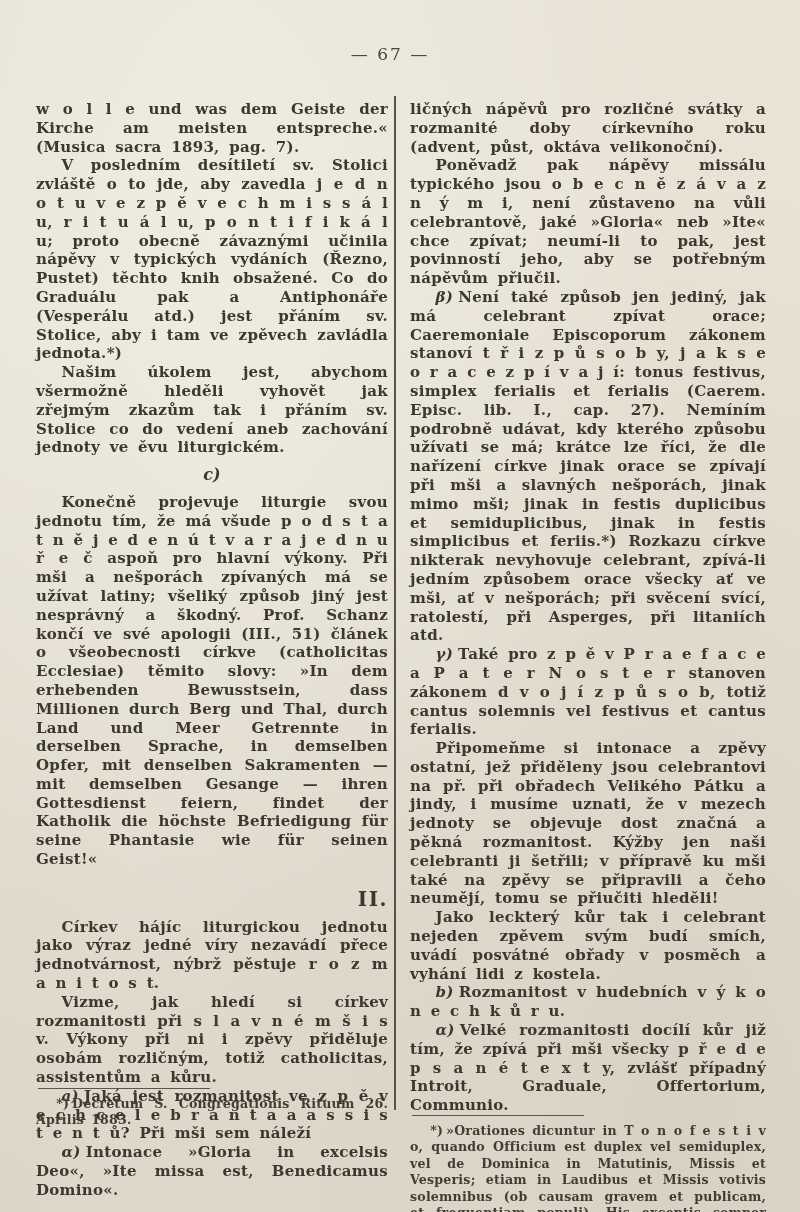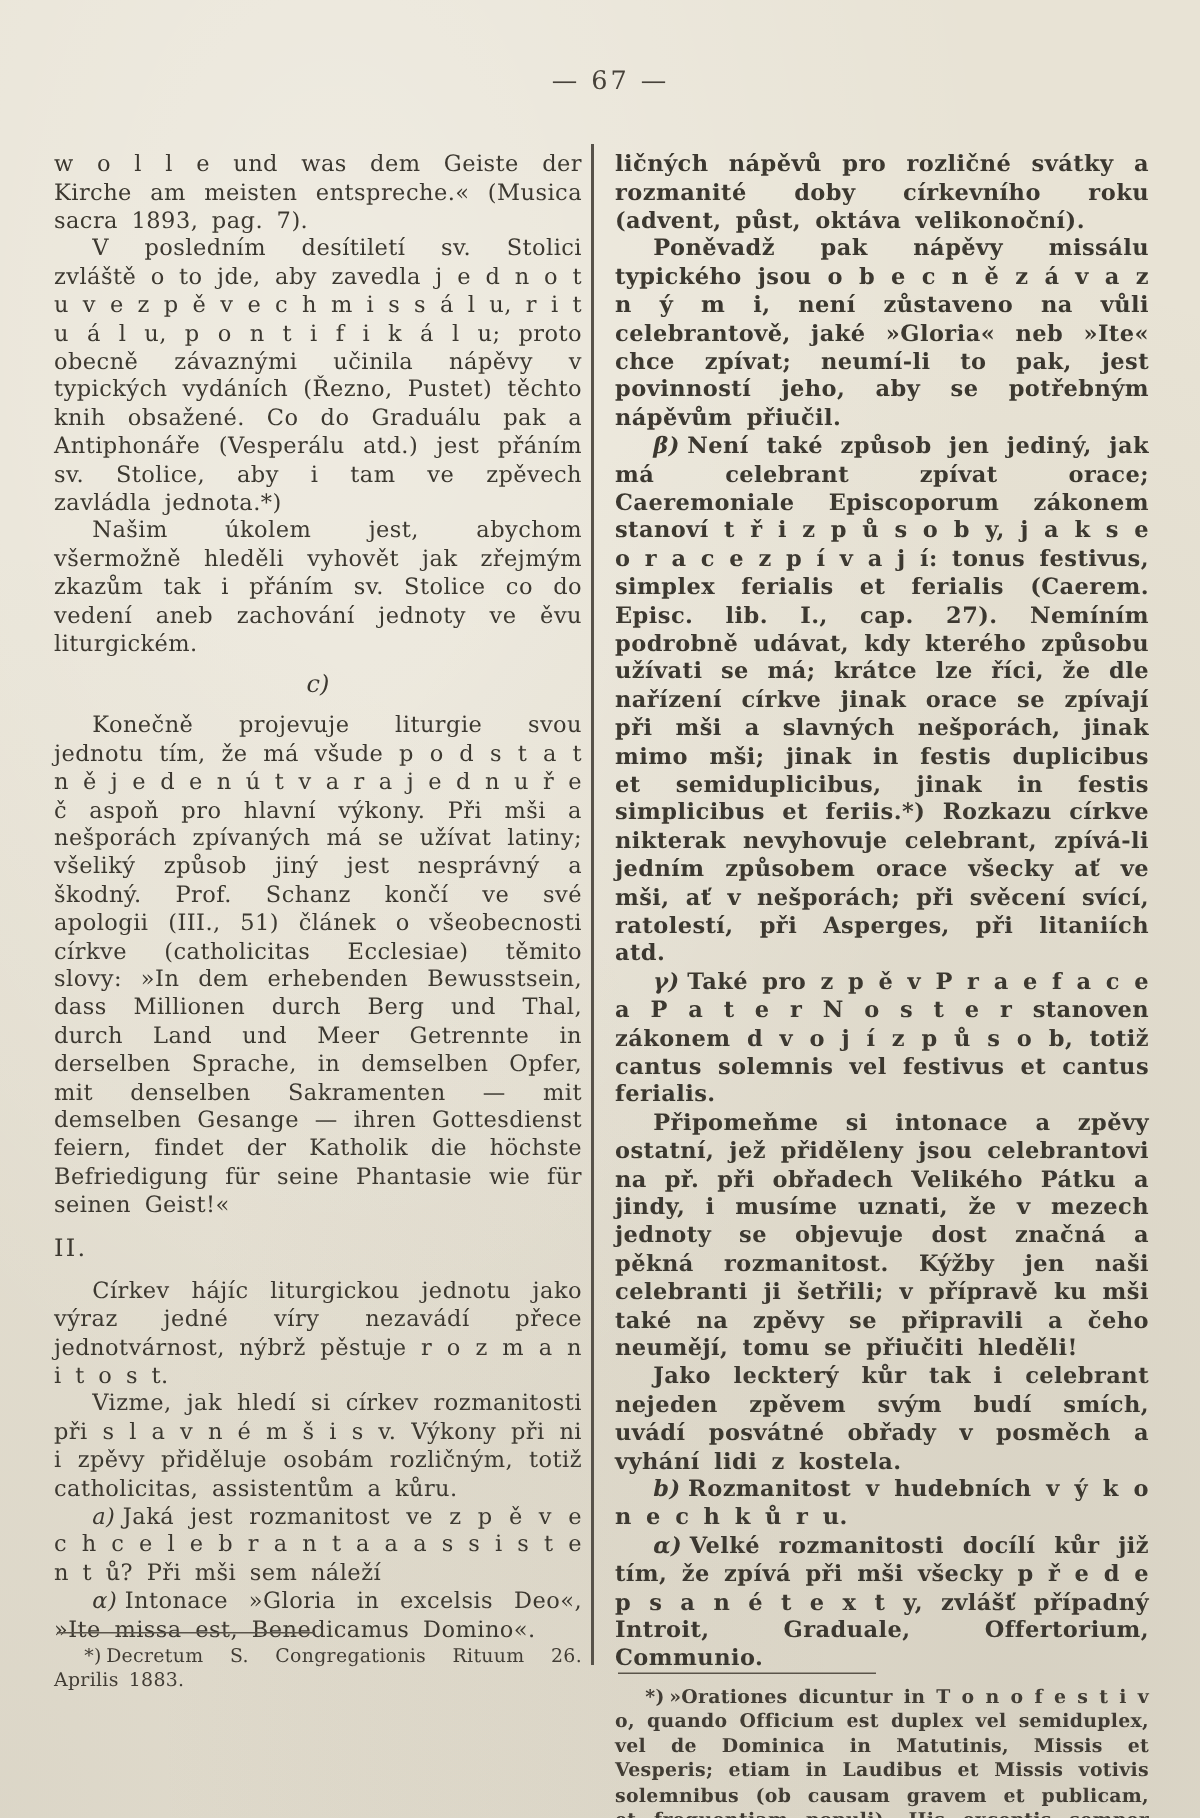--- a/index.html
+++ b/index.html
@@ -12,45 +12,45 @@
       radial-gradient(ellipse at 85% 95%, rgba(110,100,80,0.14), rgba(110,100,80,0) 60%),
       radial-gradient(ellipse at 0% 100%, rgba(110,100,80,0.10), rgba(110,100,80,0) 50%),
       #e8e3d5;
     overflow:hidden;
     font-family:"DejaVu Serif","Liberation Serif",serif;
     color:#3c3830;
   }
   .header{
     position:absolute;top:44px;left:0;width:780px;
     text-align:center;
-    font-size:17px;letter-spacing:2px;color:#47423a;padding-left:17px;
+    font-size:17px;letter-spacing:2px;color:#47423a;
   }
   .divider{
     position:absolute;left:394px;top:96px;
     width:2px;height:1014px;
     background:#57524a;
   }
   .col{position:absolute;top:100px;font-size:15px;line-height:18.8px;}
-  .col-left{left:36px;width:352px;height:1072px;}
+  .col-left{left:36px;width:352px;height:1072px;font-weight:bold;}
   .col-right{left:410px;width:356px;font-weight:bold;}
   .para{
     margin:0;
     text-align:justify;
     text-indent:1.7em;
     letter-spacing:0.3px;
     word-spacing:4px;
   }
   .first{text-indent:0;}
   .h-italic{
     text-align:center;font-style:italic;
     margin:9px 0 8px;font-size:16px;
   }
   .h-roman{
-    text-align:left;margin:11px 0 9px;
-    font-size:16px;letter-spacing:1.5px;
+    text-align:right;margin:21px 0 9px;
+    font-size:20px;letter-spacing:1.5px;
   }
   .mk{margin-right:5px;font-style:italic;}
   .fn-left{position:absolute;top:988px;left:0;right:0;}
   .fn-flow{}
   .fn-rule{
     width:172px;height:0;
     border-top:1.4px solid #5a544a;
     margin:0 0 7px 2px;
   }
   .footnote{

